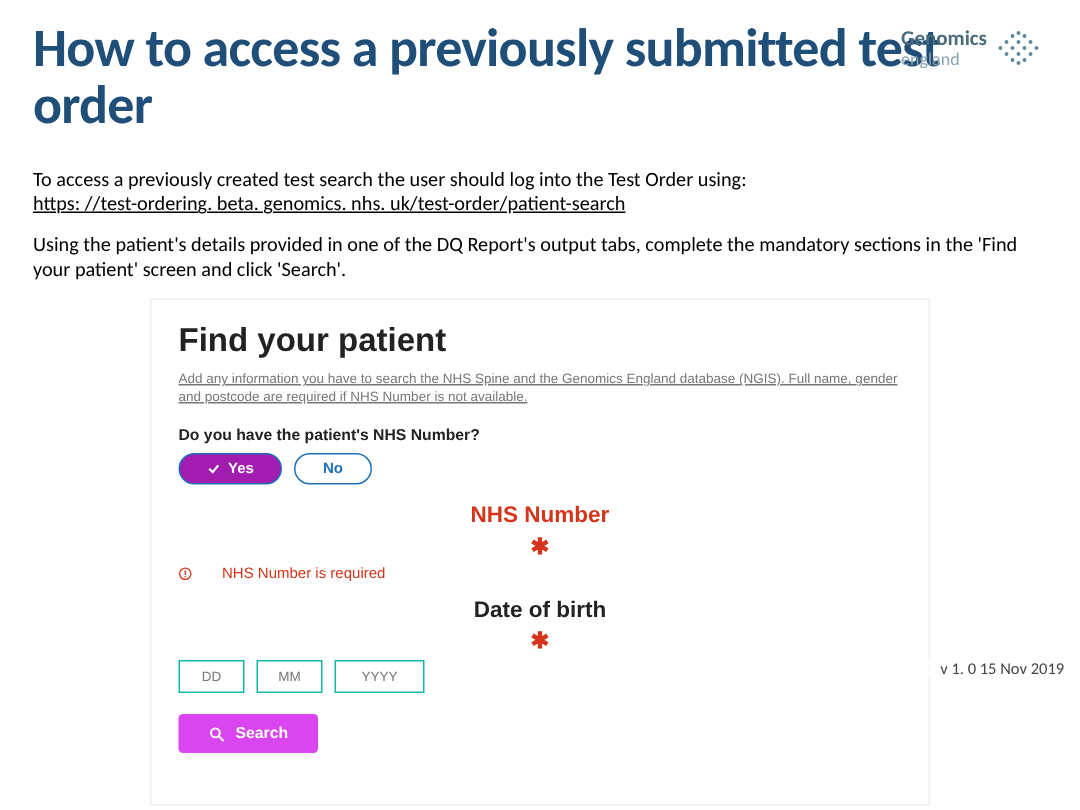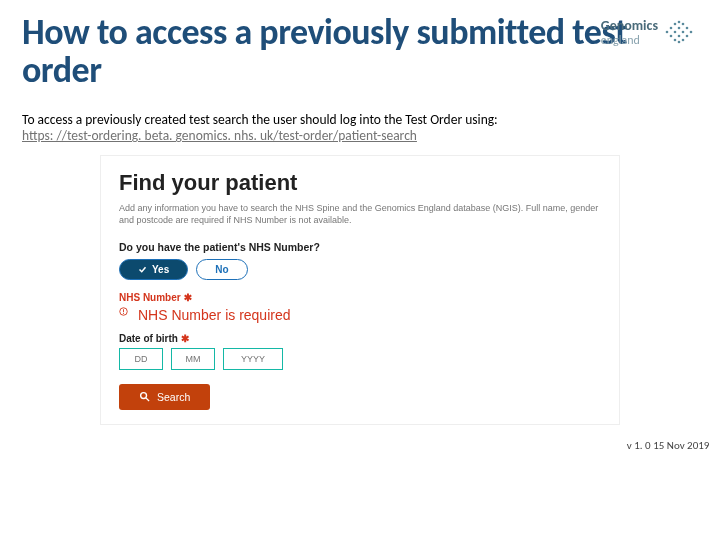--- a/index.html
+++ b/index.html
@@ -5,39 +5,39 @@
   * { box-sizing: border-box; margin: 0; padding: 0; }
   html, body { width: 720px; height: 540px; font-family: Calibri, Arial, sans-serif; background: #fff; color: #000; }
   .slide { position: relative; width: 720px; height: 460px; padding: 14px 22px 0 22px; }
   .title { font-size: 36px; font-weight: 700; color: #1f4e79; line-height: 1.05; letter-spacing: -0.5px; }
   .logo { position: absolute; top: 18px; right: 24px; display: flex; align-items: center; gap: 6px; }
   .logo-text { font-size: 14px; font-weight: 700; color: #4a6b7a; line-height: 1; }
   .logo-sub { font-size: 12px; color: #8aa3af; line-height: 1; margin-top: 1px; }
   .logo-dots { width: 32px; height: 28px; }
   .body { margin-top: 22px; font-size: 13.5px; line-height: 1.25; }
   .body p { margin-bottom: 10px; }
-  .body a { color: #737373; text-decoration: underline; }
-  .screenshot { margin: 8px auto 0 auto; width: 520px; background: #fff; border: 1px solid #eee; padding: 14px 18px 14px 18px; font-family: Arial, sans-serif; }
+  .body a { color: #000000; text-decoration: underline; }
+  .screenshot { margin: 8px auto 0 auto; width: 520px; background: #fff; border: 1px solid #eee; padding: 14px 18px 34px 18px; font-family: Arial, sans-serif; }
   .fp-title { font-size: 22px; font-weight: 700; color: #222; margin-bottom: 6px; }
-  .fp-sub { font-size: 9px; color: #777; margin-bottom: 14px; line-height: 1.35; }
+  .fp-sub { font-size: 9px; color: #777; margin-bottom: 14px; line-height: 1.35; text-decoration: underline; }
   .fp-label { font-size: 10.5px; font-weight: 700; color: #222; margin-bottom: 6px; }
   .toggle-row { display: flex; gap: 8px; margin-bottom: 12px; }
   .pill { border: 1px solid #1d70b8; border-radius: 16px; padding: 4px 18px; font-size: 10px; font-weight: 700; display: flex; align-items: center; gap: 5px; cursor: pointer; }
-  .pill.selected { background: #0c4a6e; color: #fff; }
+  .pill.selected { background: #a21caf; color: #fff; }
   .pill.unselected { background: #fff; color: #1d70b8; }
   .check { width: 9px; height: 9px; }
-  .req-label { font-size: 10px; font-weight: 700; color: #d4351c; margin-bottom: 4px; display: flex; align-items: center; gap: 3px; }
+  .req-label { font-size: 15px; font-weight: 700; color: #d4351c; margin-bottom: 4px; display: flex; align-items: center; gap: 3px; flex-direction: column; }
   .req-star { color: #d4351c; }
   .nhs-input { width: 100%; border: 1px solid #999; padding: 5px 8px; font-size: 9px; color: #aaa; margin-bottom: 3px; }
-  .nhs-err { font-size: 14px; color: #d4351c; display: flex; gap: 10px; margin-bottom: 10px; }
+  .nhs-err { font-size: 10px; color: #d4351c; display: flex; align-items: center; gap: 20px; margin-bottom: 10px; }
   .dob-row { display: flex; gap: 8px; margin-bottom: 14px; }
   .dob-input { border: 1px solid #14b8a6; padding: 5px 0; text-align: center; font-size: 9px; color: #aaa; }
   .dob-dd, .dob-mm { width: 44px; }
   .dob-yy { width: 60px; }
-  .search-btn { background: #c2410c; color: #fff; border: none; padding: 7px 20px; font-size: 10.5px; font-weight: 400; display: flex; align-items: center; gap: 7px; border-radius: 3px; cursor: pointer; }
+  .search-btn { background: #d946ef; color: #fff; border: none; padding: 7px 20px; font-size: 10.5px; font-weight: 700; display: flex; align-items: center; gap: 7px; border-radius: 3px; cursor: pointer; }
   .mag { width: 11px; height: 11px; }
   .footer { position: absolute; left: 17px; bottom: 0; width: 720px; height: 30px; display: flex; align-items: center; justify-content: flex-end; padding: 0 22px 0 14px; font-size: 11px; color: #fff; }
   .footer .v { color: #444; background: #fff; padding-left: 8px; }
   .footer-bar { position: absolute; left: 0; bottom: 0; width: 720px; height: 30px; background: linear-gradient(to right, #fff 0, #fff 140px, #1f4e79 140px, #1f4e79 100%); z-index: -1; }
   .pg { color: #fff; }
   .warn-ico { width: 9px; height: 9px; }
 </style>
 </head>
 <body>
 
@@ -69,20 +69,21 @@
     </svg>
   </div>
 
   <h1 class="title">How to access a previously submitted test order</h1>
 
   <div class="body">
     <p>
       <span>To access a previously created test search the user should log into the Test Order using:</span><br>
       <a href="#">https: //test-ordering. beta. genomics. nhs. uk/test-order/patient-search</a>
     </p>
+    <p>Using the patient's details provided in one of the DQ Report's output tabs, complete the mandatory sections in the 'Find your patient' screen and click 'Search'.</p>
   </div>
 
   <div class="screenshot">
     <div class="fp-title">Find your patient</div>
     <div class="fp-sub">Add any information you have to search the NHS Spine and the Genomics England database (NGIS). Full name, gender and postcode are required if NHS Number is not available.</div>
 
     <div class="fp-label">Do you have the patient's NHS Number?</div>
     <div class="toggle-row">
       <div class="pill selected">
         <svg class="check" viewBox="0 0 12 12">

